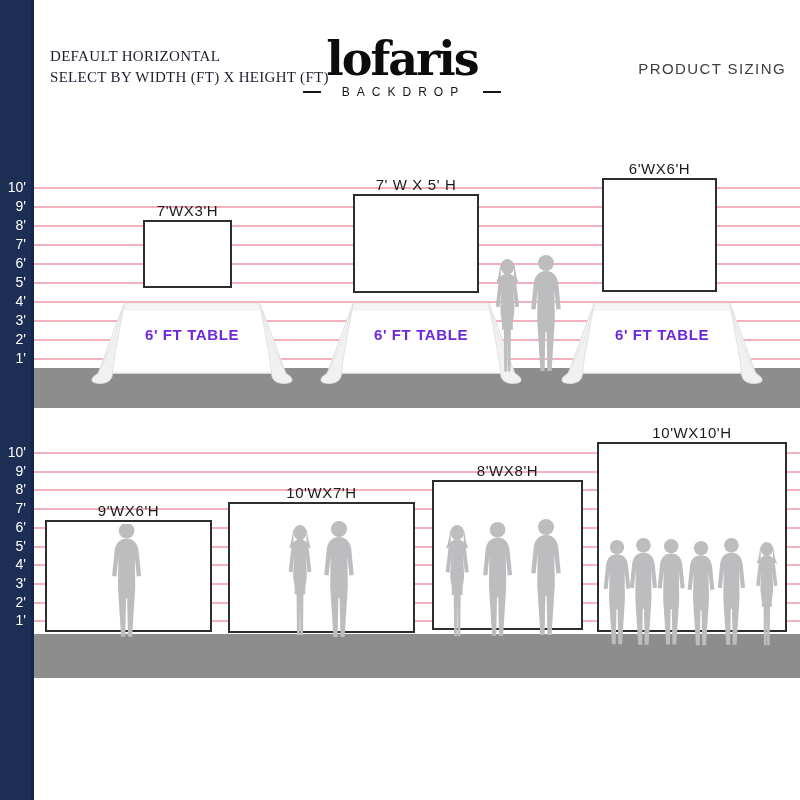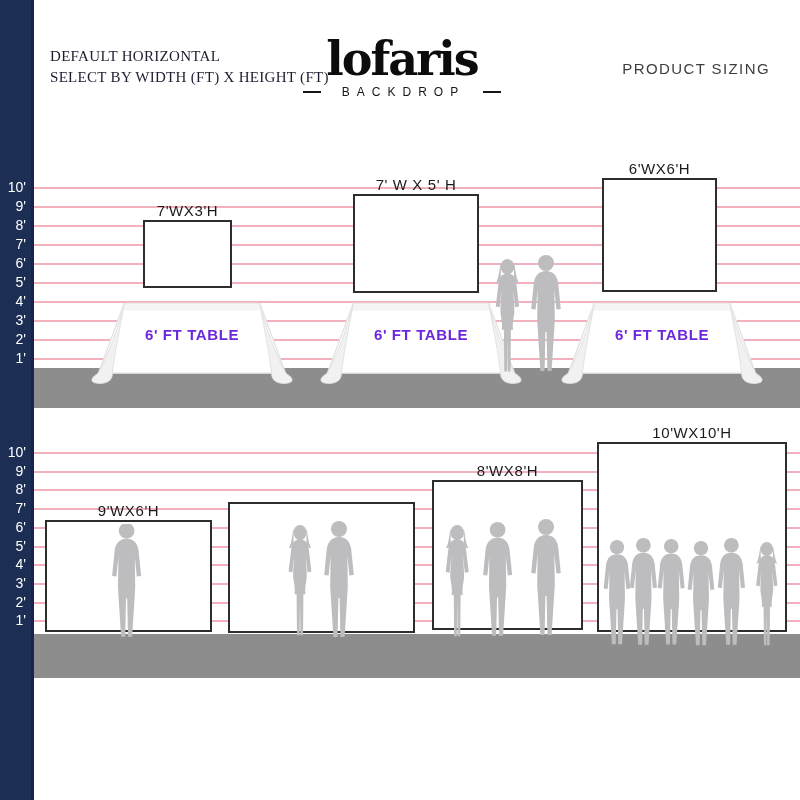--- a/index.html
+++ b/index.html
@@ -20,21 +20,21 @@
             color:#1b1b1b;letter-spacing:.6px;white-space:nowrap;}
   
   .note{position:absolute;left:50px;top:46px;z-index:2;font-family:"Liberation Serif",serif;
         font-size:15px;line-height:21px;color:#1d1d30;letter-spacing:.3px;}
   .logo{position:absolute;left:302px;top:34px;width:200px;text-align:center;z-index:2;}
   .logo-word{font-family:"DejaVu Serif",serif;font-weight:bold;font-size:46px;line-height:50px;
              letter-spacing:-2px;color:#0c0c0c;}
   .logo-sub{display:flex;align-items:center;justify-content:center;gap:18px;margin-top:1px;color:#161616;}
   .tag-txt{font-size:12px;font-weight:500;letter-spacing:7px;text-indent:3px;}
   .dash{width:18px;height:2px;background:#161616;}
-  .product-sizing{position:absolute;right:30px;top:60px;z-index:2;font-size:15px;
+  .product-sizing{position:absolute;right:14px;top:60px;z-index:2;font-size:15px;
                   letter-spacing:1.4px;color:#3d3d3d;}
   
   .tbl{position:absolute;width:220px;height:88px;z-index:3;}
   .tbl-label{position:absolute;width:150px;text-align:center;z-index:4;font-size:15px;
              font-weight:600;color:#6d28d9;letter-spacing:.6px;white-space:nowrap;}
   
   .sil{position:absolute;z-index:4;color:var(--silhouette,#bdbdc0);}
 </style>
 </head>
 <body>
@@ -152,20 +152,21 @@
   <svg class="sil" style="left:486px;top:252px" width="84" height="124" viewBox="0 0 84 124">
     <g fill="currentColor">
       <use href="#p-woman" transform="translate(2,6) scale(0.97)"></use>
       <use href="#p-man" transform="translate(40,2) scale(1)"></use>
     </g>
   </svg>
 
   <div class="bd-label" style="left:25px;top:502px;width:207px">9'WX6'H</div>
   <div class="bd" style="left:45px;top:520px;width:167px;height:112px"></div>
 
+  <div class="bd-label" style="left:208px;top:484px;width:227px">10'WX7'H</div>
   <div class="bd" style="left:228px;top:502px;width:187px;height:131px"></div>
 
   <div class="bd-label" style="left:412px;top:462px;width:191px">8'WX8'H</div>
   <div class="bd" style="left:432px;top:480px;width:151px;height:150px"></div>
 
   <div class="bd-label" style="left:577px;top:424px;width:230px">10'WX10'H</div>
   <div class="bd" style="left:597px;top:442px;width:190px;height:190px"></div>
 
   <svg class="sil" style="left:102px;top:524px" width="50" height="116" viewBox="0 0 50 116">
     <g fill="currentColor">

